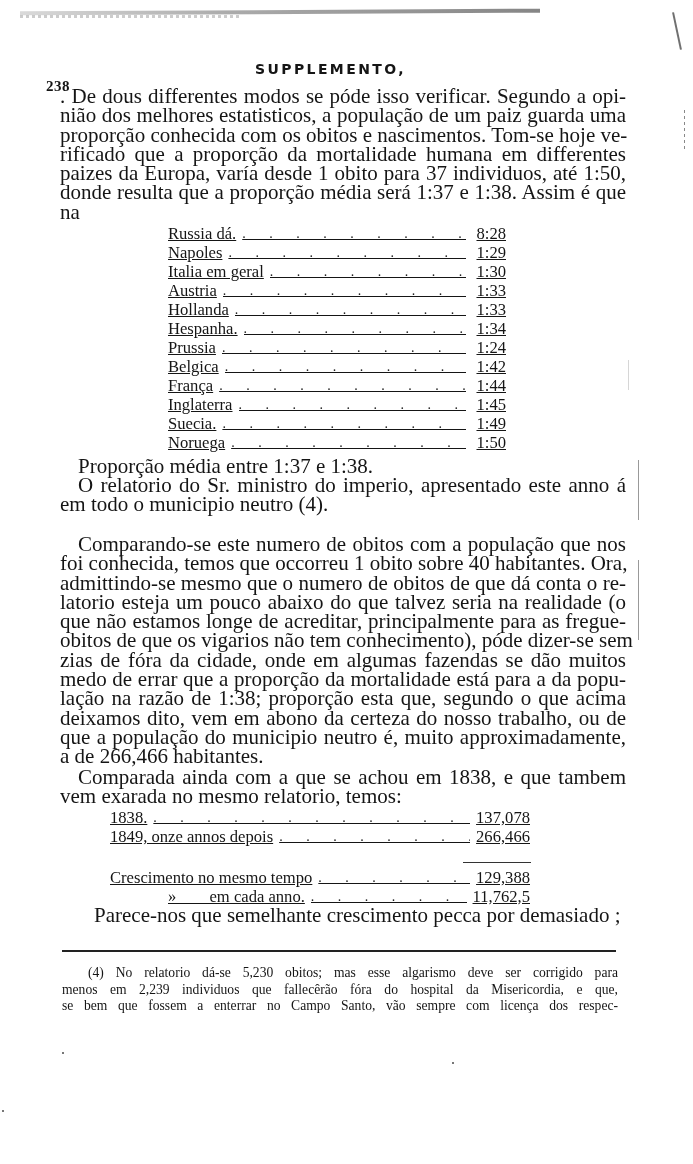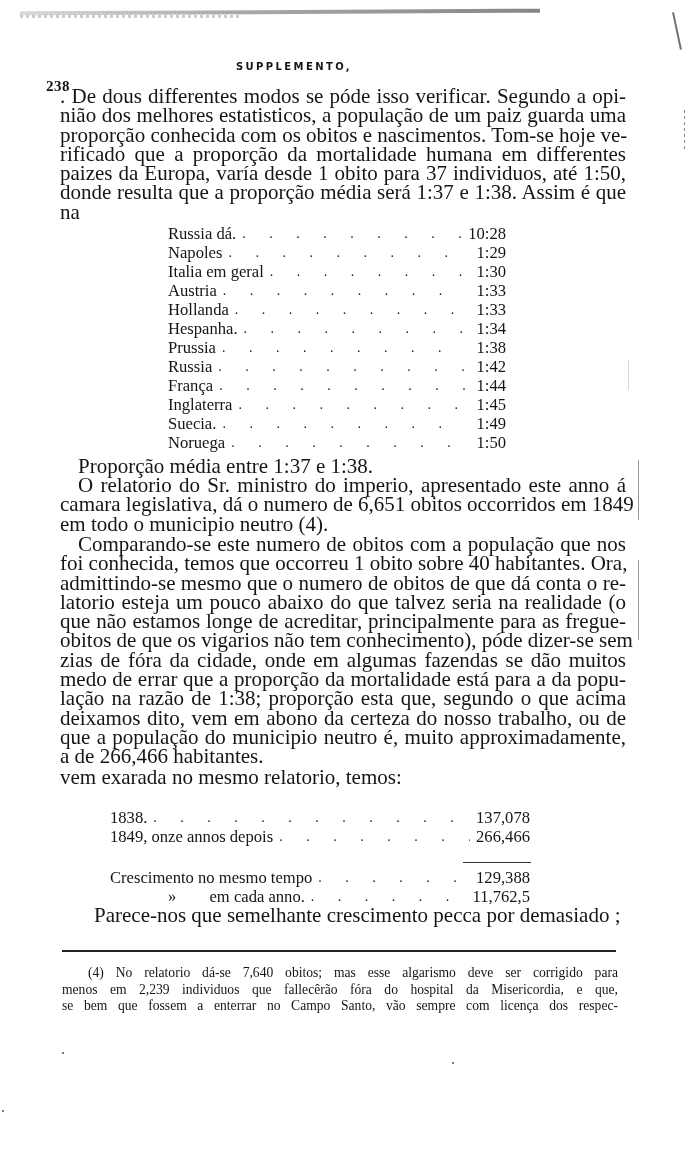--- a/index.html
+++ b/index.html
@@ -30,36 +30,36 @@
     position: absolute; width: 1px; background: #999;
   }
   .header {
     position: absolute; top: 61px; left: 46px; width: 560px; height: 20px;
   }
   .page-num {
     position: absolute; left: 0; top: 17px;
     font-weight: bold; font-size: 15px; letter-spacing: 0.5px; font-family: Liberation Serif, serif;
   }
   .running-title {
-    position: absolute; left: 190px; top: 0;
+    position: absolute; left: 209px; top: 0;
     font-family: "DejaVu Sans", sans-serif; font-weight: bold;
-    font-size: 10px; letter-spacing: 2.4px;
+    font-size: 14px; letter-spacing: 2.4px;
   }
   .para {
     position: absolute; left: 60px; width: 566px;
     font-size: 21px; line-height: 19.3px; text-align: justify;
   }
   .para .ln { display: block; white-space: nowrap; text-align-last: justify; }
   .para .ln.last { text-align-last: left; }
   .indent { padding-left: 18px; }
   .table1 {
     position: absolute; left: 168px; top: 224px; width: 338px;
     font-size: 16.6px; line-height: 19.0px;
   }
-  .row { display: flex; align-items: flex-start; white-space: nowrap; }
+  .row { display: flex; align-items: flex-start; white-space: nowrap; text-decoration: underline; }
   .row .name { flex: 0 0 auto; }
   .row .dots {
     flex: 1 1 auto; overflow: hidden; letter-spacing: 10px; margin: 0 6px;
     color: #222; font-size: 14px;
   }
   .row .val { flex: 0 0 auto; text-align: right; min-width: 34px; }
   .table2 {
     position: absolute; left: 110px; top: 808px; width: 420px;
     font-size: 16.6px; line-height: 19.3px;
   }
@@ -100,21 +100,21 @@
   <span class="ln">rificado que a proporção da mortalidade humana em differentes</span>
   <span class="ln">paizes da Europa, varía desde 1 obito para 37 individuos, até 1:50,</span>
   <span class="ln">donde resulta que a proporção média será 1:37 e 1:38. Assim é que</span>
   <span class="ln last">na</span>
 </div>
 
 <div class="table1">
   <div class="row">
       <span class="name">Russia dá.</span>
       <span class="dots">. . . . . . . . . . . . . . . .</span>
-      <span class="val">10:28</span>
+      <span class="val">8:28</span>
     </div>
   <div class="row">
       <span class="name">Napoles</span>
       <span class="dots">. . . . . . . . . . . . . . . .</span>
       <span class="val">1:29</span>
     </div>
   <div class="row">
       <span class="name">Italia em geral</span>
       <span class="dots">. . . . . . . . . . . . . . . .</span>
       <span class="val">1:30</span>
@@ -130,24 +130,24 @@
       <span class="val">1:33</span>
     </div>
   <div class="row">
       <span class="name">Hespanha.</span>
       <span class="dots">. . . . . . . . . . . . . . . .</span>
       <span class="val">1:34</span>
     </div>
   <div class="row">
       <span class="name">Prussia</span>
       <span class="dots">. . . . . . . . . . . . . . . .</span>
-      <span class="val">1:38</span>
-    </div>
-  <div class="row">
-      <span class="name">Russia</span>
+      <span class="val">1:24</span>
+    </div>
+  <div class="row">
+      <span class="name">Belgica</span>
       <span class="dots">. . . . . . . . . . . . . . . .</span>
       <span class="val">1:42</span>
     </div>
   <div class="row">
       <span class="name">França</span>
       <span class="dots">. . . . . . . . . . . . . . . .</span>
       <span class="val">1:44</span>
     </div>
   <div class="row">
       <span class="name">Inglaterra</span>
@@ -165,40 +165,40 @@
       <span class="val">1:50</span>
     </div>
 </div>
 
 <div class="para" style="top:457px;">
   <span class="ln last indent">Proporção média entre 1:37 e 1:38.</span>
 </div>
 
 <div class="para" style="top:476px;">
   <span class="ln indent">O relatorio do Sr. ministro do imperio, apresentado este anno á</span>
-  <span class="ln">camara legislativa, dá o numero de 6,651 obitos occorridos em 1849</span>
   <span class="ln last">em todo o municipio neutro (4).</span>
 </div>
 
 <div class="para" style="top:535px;">
   <span class="ln indent">Comparando-se este numero de obitos com a população que nos</span>
   <span class="ln">foi conhecida, temos que occorreu 1 obito sobre 40 habitantes. Ora,</span>
   <span class="ln">admittindo-se mesmo que o numero de obitos de que dá conta o re-</span>
   <span class="ln">latorio esteja um pouco abaixo do que talvez seria na realidade (o</span>
   <span class="ln">que não estamos longe de acreditar, principalmente para as fregue-</span>
   <span class="ln">obitos de que os vigarios não tem conhecimento), póde dizer-se sem</span>
   <span class="ln">zias de fóra da cidade, onde em algumas fazendas se dão muitos</span>
   <span class="ln">medo de errar que a proporção da mortalidade está para a da popu-</span>
   <span class="ln">lação na razão de 1:38; proporção esta que, segundo o que acima</span>
   <span class="ln">deixamos dito, vem em abono da certeza do nosso trabalho, ou de</span>
   <span class="ln">que a população do municipio neutro é, muito approximadamente,</span>
   <span class="ln last">a de 266,466 habitantes.</span>
 </div>
 
 <div class="para" style="top:768px;">
+  <span class="ln indent">Comparada ainda com a que se achou em 1838, e que tambem</span>
   <span class="ln last">vem exarada no mesmo relatorio, temos:</span>
 </div>
 
 <div class="table2">
   <div class="row">
       <span class="name">1838.</span>
       <span class="dots">. . . . . . . . . . . . . . . . . . . .</span>
       <span class="val">137,078</span>
     </div>
   <div class="row">
@@ -219,20 +219,20 @@
     </div>
 </div>
 <div class="sum-rule"></div>
 
 <div class="para" style="top:906px;">
   <span class="ln last indent" style="padding-left:34px;">Parece-nos que semelhante crescimento pecca por demasiado ;</span>
 </div>
 
 <div class="fn-rule"></div>
 <div class="footnote">
-  <span class="ln" style="padding-left:26px;">(4) No relatorio dá-se 7,640 obitos; mas esse algarismo deve ser corrigido para</span>
+  <span class="ln" style="padding-left:26px;">(4) No relatorio dá-se 5,230 obitos; mas esse algarismo deve ser corrigido para</span>
   <span class="ln">menos em 2,239 individuos que fallecêrão fóra do hospital da Misericordia, e que,</span>
   <span class="ln">se bem que fossem a enterrar no Campo Santo, vão sempre com licença dos respec-</span>
 </div>
 
 <div class="speck" style="left:62px;top:1052px;"></div>
 <div class="speck" style="left:2px;top:1110px;"></div>
 <div class="speck" style="left:452px;top:1062px;"></div>
 
 </body></html>

